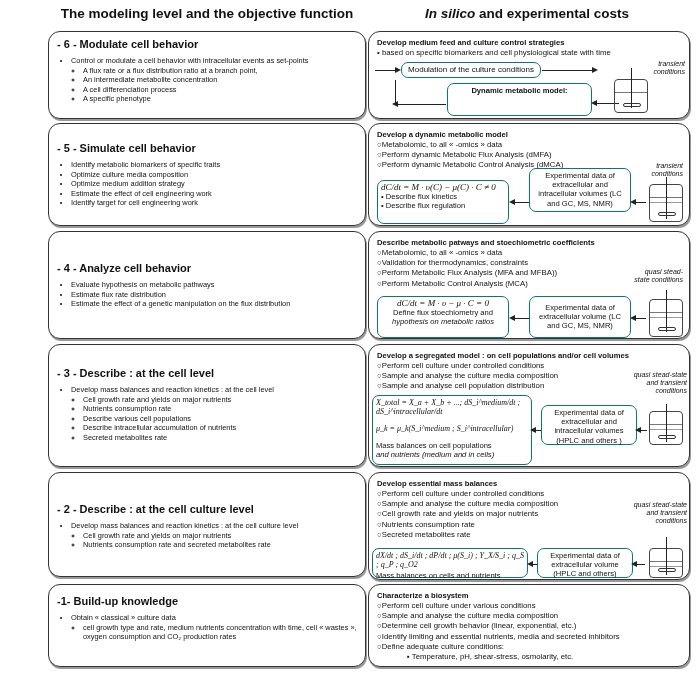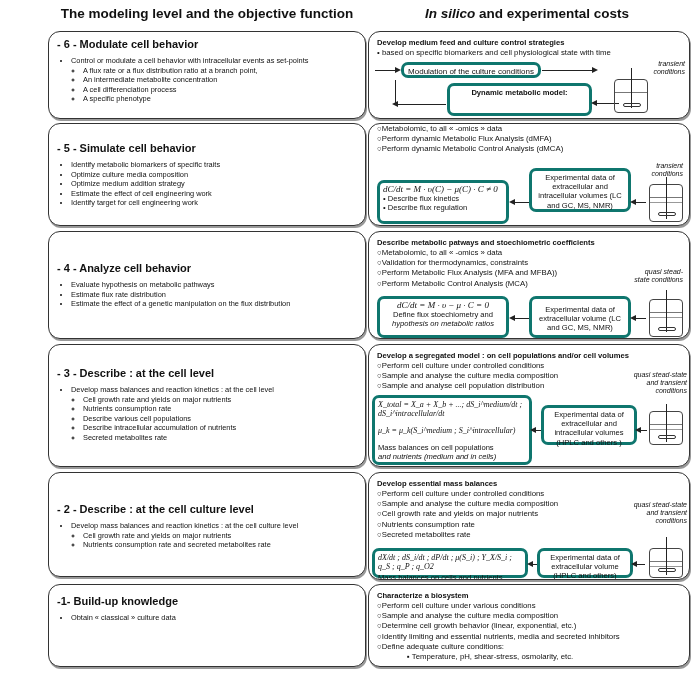--- a/index.html
+++ b/index.html
@@ -8,21 +8,21 @@
   .hdr-left { left:48px; width:318px; }
   .hdr-right { left:362px; width:330px; }
   .box { position:absolute; border:1.3px solid #333; border-radius:12px; background:#fff; box-shadow: 1px 2px 0 #999; overflow:hidden; }
   .lbox { left:48px; width:318px; }
   .rbox { left:368px; width:322px; }
   .ltitle { font-weight:bold; font-size:11px; text-align:left; margin-bottom:6px; }
   ul.main { margin:0; padding-left:14px; font-size:7.4px; line-height:9.6px; list-style:disc; }
   ul.sub { margin:0; padding-left:12px; list-style:circle; }
   .rtitle { font-weight:bold; font-size:7.6px; margin:6px 0 1px 8px; }
   .ritems { margin:0 0 0 8px; font-size:7.8px; line-height:10.2px; }
-  .inner { position:absolute; border:3px solid #0f766e; border-radius:7px; background:#fff; font-size:7.6px; line-height:9.2px; text-align:center; padding:2px 3px; }
+  .inner { position:absolute; border:1px solid #0f766e; border-radius:7px; background:#fff; font-size:7.6px; line-height:9.2px; text-align:center; padding:2px 3px; }
   .eq { font-family:"Liberation Serif", serif; font-style:italic; font-size:9px; text-align:left; }
   .cond { position:absolute; font-style:italic; font-size:7px; line-height:8px; text-align:right; }
   .reactor { position:absolute; border:1px solid #444; border-radius:4px; width:34px; height:38px; }
   .reactor .liq { position:absolute; left:0; right:0; top:12px; border-top:1px solid #777; }
   .reactor .liq2 { position:absolute; left:0; right:0; top:17px; border-top:1px solid #999; }
   .reactor .shaft { position:absolute; left:16px; top:-30px; width:1px; height:62px; background:#222; }
   .reactor .imp { position:absolute; left:8px; bottom:5px; width:18px; height:4px; border:1px solid #333; border-radius:3px; }
   .arrow { position:absolute; height:1px; background:#222; }
   .arrow::after { content:""; position:absolute; top:-3px; border-top:3.5px solid transparent; border-bottom:3.5px solid transparent; }
   .arrow.left::after { left:-4px; border-right:6px solid #222; }
@@ -72,20 +72,21 @@
   <div class="ltitle">- 5 - Simulate cell behavior</div>
   <ul class="main">
     <li>Identify metabolic biomarkers of specific traits</li>
     <li>Optimize culture media composition</li>
     <li>Optimize medium addition strategy</li>
     <li>Estimate the effect of cell engineering work</li>
     <li>Identify target for cell engineering work</li>
   </ul>
 </div>
 <div class="box rbox" style="top:123px;height:103px;">
+  <div class="rtitle">Develop a dynamic metabolic model</div>
   <div class="ritems">○Metabolomic, to all « -omics » data</div>
   <div class="ritems">○Perform dynamic Metabolic Flux Analysis (dMFA)</div>
   <div class="ritems">○Perform dynamic Metabolic Control Analysis (dMCA)</div>
   <div class="inner" style="left:8px;top:56px;width:132px;height:44px;text-align:left;">
     <div class="eq">dC/dt = M · υ(C) − μ(C) · C ≠ 0</div>
     <div>• Describe flux kinetics</div>
     <div>• Describe flux regulation</div>
   </div>
   <div class="arrow left" style="left:144px;top:78px;width:16px;"></div>
   <div class="inner" style="left:160px;top:44px;width:102px;height:44px;">Experimental data of extracellular and intracellular volumes (LC and GC, MS, NMR)</div>
@@ -198,20 +199,23 @@
       <div class="liq2"></div>
       <div class="shaft" style="top:-12px;height:38px;"></div>
       <div class="imp"></div>
     </div>
 </div>
 
 <div class="box lbox" style="top:584px;height:83px;padding:10px 8px;">
   <div class="ltitle">-1- Build-up knowledge</div>
   <ul class="main">
     <li><span>Obtain « classical » culture data</span>
+      <ul class="sub">
+        <li>cell growth type and rate, medium nutrients concentration with time, cell « wastes », oxygen consumption and CO₂ production rates</li>
+      </ul>
     </li>
   </ul>
 </div>
 <div class="box rbox" style="top:584px;height:83px;">
   <div class="rtitle">Characterize a biosystem</div>
   <div class="ritems">○Perform cell culture under various conditions</div>
   <div class="ritems">○Sample and analyse the culture media composition</div>
   <div class="ritems">○Determine cell growth behavior (linear, exponential, etc.)</div>
   <div class="ritems">○Identify limiting and essential nutrients, media and secreted inhibitors</div>
   <div class="ritems">○Define adequate culture conditions:</div>

